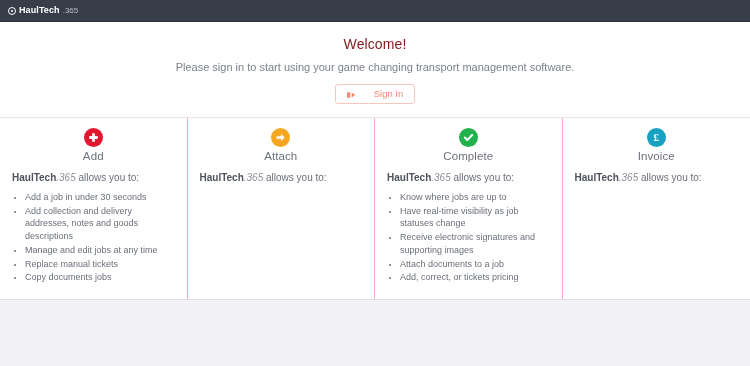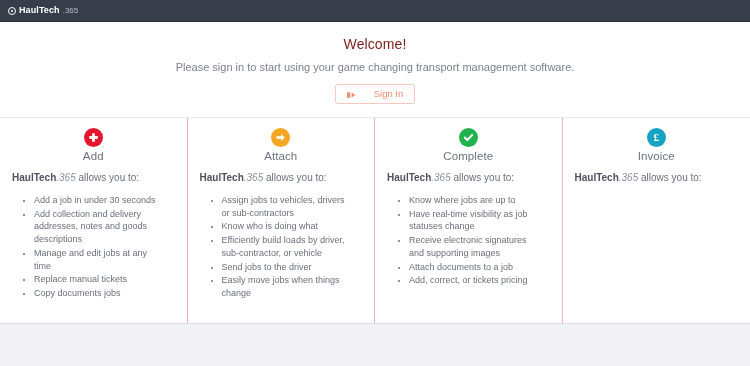--- a/index.html
+++ b/index.html
@@ -148,21 +148,21 @@
   .feature-lead {
     font-size: 10px;
     color: #6a6f7a;
     margin: 0 0 6px;
     line-height: 1.35;
   }
   .feature-lead .lead-brand { font-weight: bold; color: #4e525c; }
   .feature-lead .lead-suffix { font-style: italic; color: #8b8f99; }
 
   .feature-list {
-    margin: 9px;
+    margin: 0;
     padding-left: 13px;
     list-style: disc;
   }
   .feature-list li {
     font-size: 9px;
     line-height: 1.42;
     color: #6a6f7a;
     margin-bottom: 1px;
   }
   .feature-list li::marker { font-size: 8px; }
@@ -224,27 +224,20 @@
     <div class="feature-head">
       <div class="feature-icon" style="background:#f5a623">
         <svg width="11" height="11" viewBox="0 0 11 11" aria-hidden="true">
           <rect x="1.4" y="4.2" width="5.4" height="2.6" rx="0.5" fill="#ffffff"></rect>
           <path d="M6.0 2.0 L9.7 5.5 L6.0 9.0 Z" fill="#ffffff"></path>
         </svg>
       </div>
       <p class="feature-title">Attach</p>
     </div>
     <p class="feature-lead"><span class="lead-brand">HaulTech</span><span class="lead-suffix">.365</span><span> allows you to:</span></p>
-    <ul class="feature-list">
-      <li>Assign jobs to vehicles, drivers or sub-contractors</li>
-      <li>Know who is doing what</li>
-      <li>Efficiently build loads by driver, sub-contractor, or vehicle</li>
-      <li>Send jobs to the driver</li>
-      <li>Easily move jobs when things change</li>
-    </ul>
   </div>
 
   <div class="feature">
     <div class="feature-head">
       <div class="feature-icon" style="background:#21b24b">
         <svg width="11" height="11" viewBox="0 0 11 11" aria-hidden="true">
           <path d="M1.8 5.6 L4.3 8.1 L9.1 3.0" stroke="#ffffff" stroke-width="2.1" fill="none" stroke-linecap="round" stroke-linejoin="round"></path>
         </svg>
       </div>
       <p class="feature-title">Complete</p>

